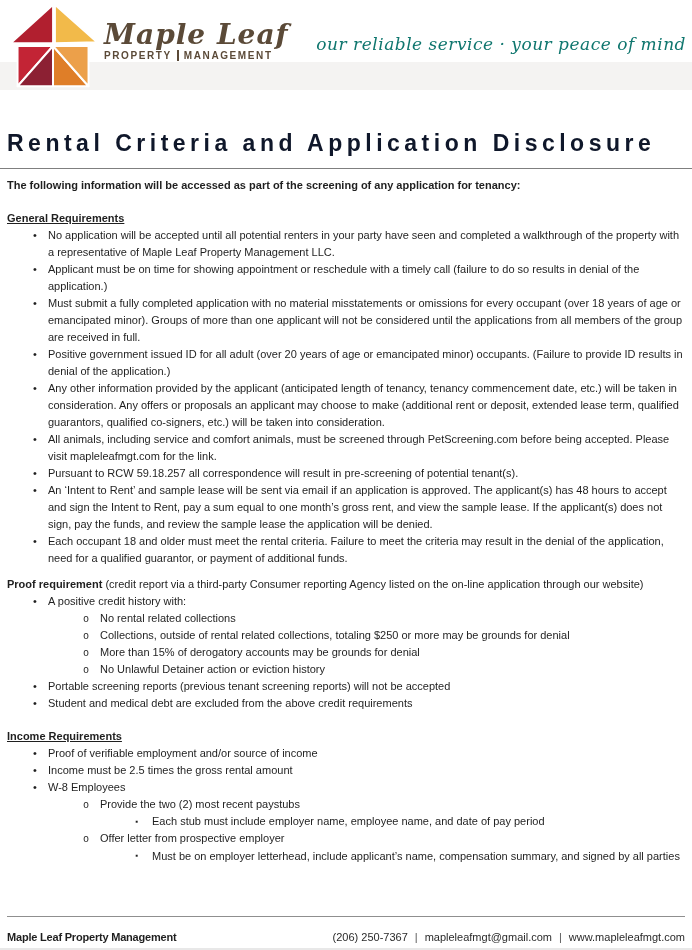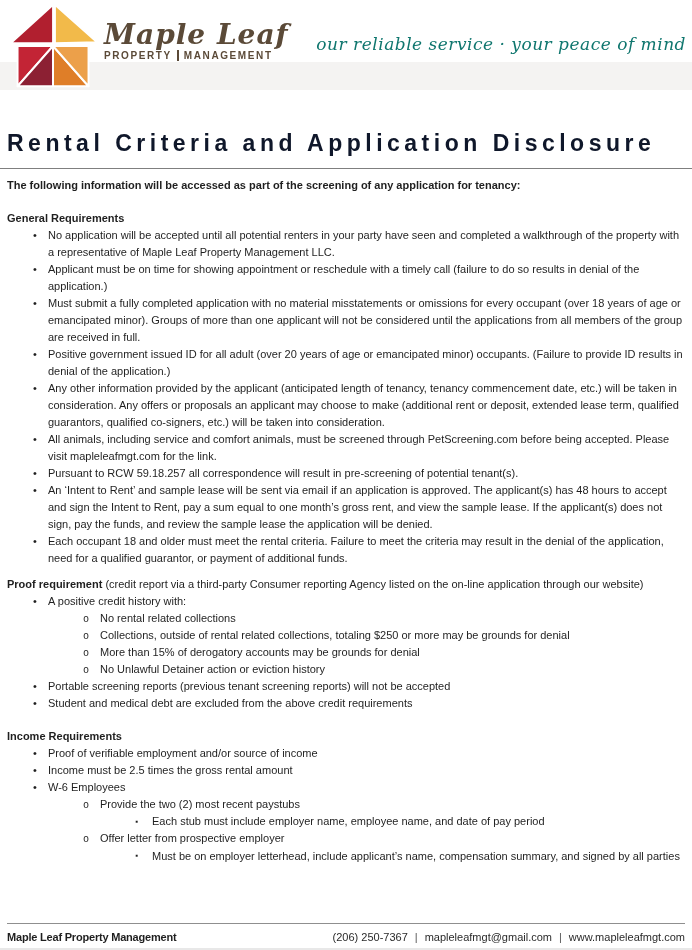--- a/index.html
+++ b/index.html
@@ -31,33 +31,33 @@
   
   .title {
     margin:38px 7px 0 7px; font-size:23px; line-height:30px; font-weight:bold;
     letter-spacing:4.5px; color:#0f172a;
   }
   .rule { border:none; border-top:1.5px solid #7f7f7f; margin:10px 0 0 0; }
   
   .content { margin:8px 7px 0 7px; font-size:11px; line-height:17px; }
   .content p { margin:0; }
   .intro { font-weight:bold; }
-  .section-heading { font-weight:bold; margin-top:16px !important; }
+  .section-heading { font-weight:bold; margin-top:16px !important;text-decoration:underline; }
   .credit-head { margin-top:9px !important; }
   .blist { list-style:none; margin:0; padding:0; }
   .li  { display:flex; }
   .m1 { flex:none; width:26px; margin-left:15px; text-align:center; }
   .m2 { flex:none; width:28px; margin-left:65px; text-align:center; font-size:10px; }
   .m3 { flex:none; width:30px; margin-left:115px; text-align:center; font-size:8px; }
   .t  { flex:1; }
   .t-wide { line-height:19.5px; }
   
   .footer {
     position:absolute; left:7px; right:7px; bottom:5px;
-    border-top:1px solid #8f8f8f; padding-top:7px;
+    border-top:1px solid #8f8f8f; padding-top:14px;
     display:flex; justify-content:space-between; align-items:baseline;
     font-size:11px;
   }
   .footer-left { font-weight:bold; letter-spacing:-0.2px; }
   .footer-right { color:#2a2a2a; }
   .footer-right .sep { margin:0 7px; color:#555; }
 </style>
 </head>
 <body>
 
@@ -171,21 +171,21 @@
       <li class="li">
           <span class="m1">•</span>
           <span class="t">Proof of verifiable employment and/or source of income</span>
         </li>
       <li class="li">
           <span class="m1">•</span>
           <span class="t">Income must be 2.5 times the gross rental amount</span>
         </li>
       <li class="li">
           <span class="m1">•</span>
-          <span class="t">W-6 Employees</span>
+          <span class="t">W-8 Employees</span>
         </li>
       <li class="li">
           <span class="m2">o</span>
           <span class="t">Provide the two (2) most recent paystubs</span>
         </li>
       <li class="li">
           <span class="m3">▪</span>
           <span class="t">Each stub must include employer name, employee name, and date of pay period</span>
         </li>
       <li class="li">

